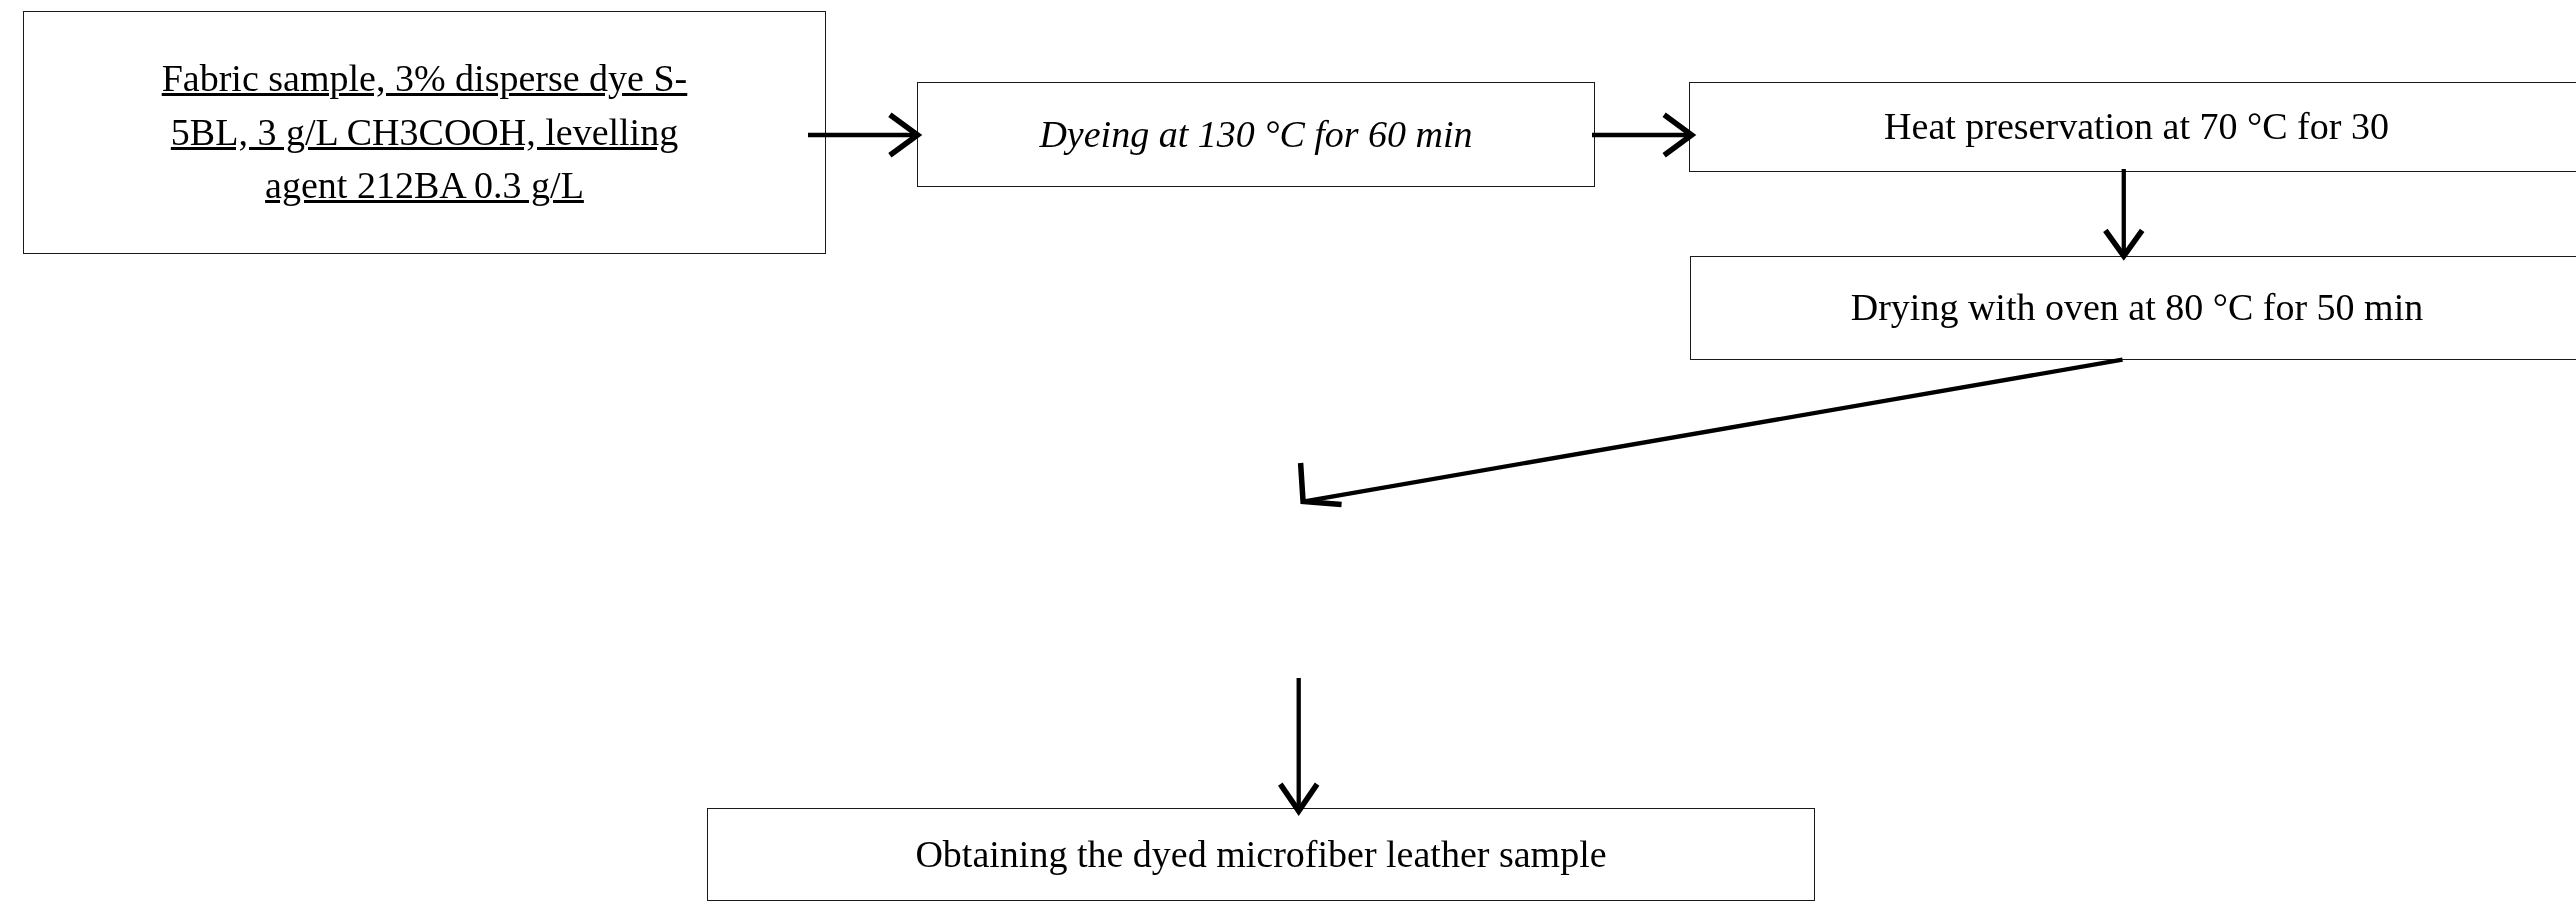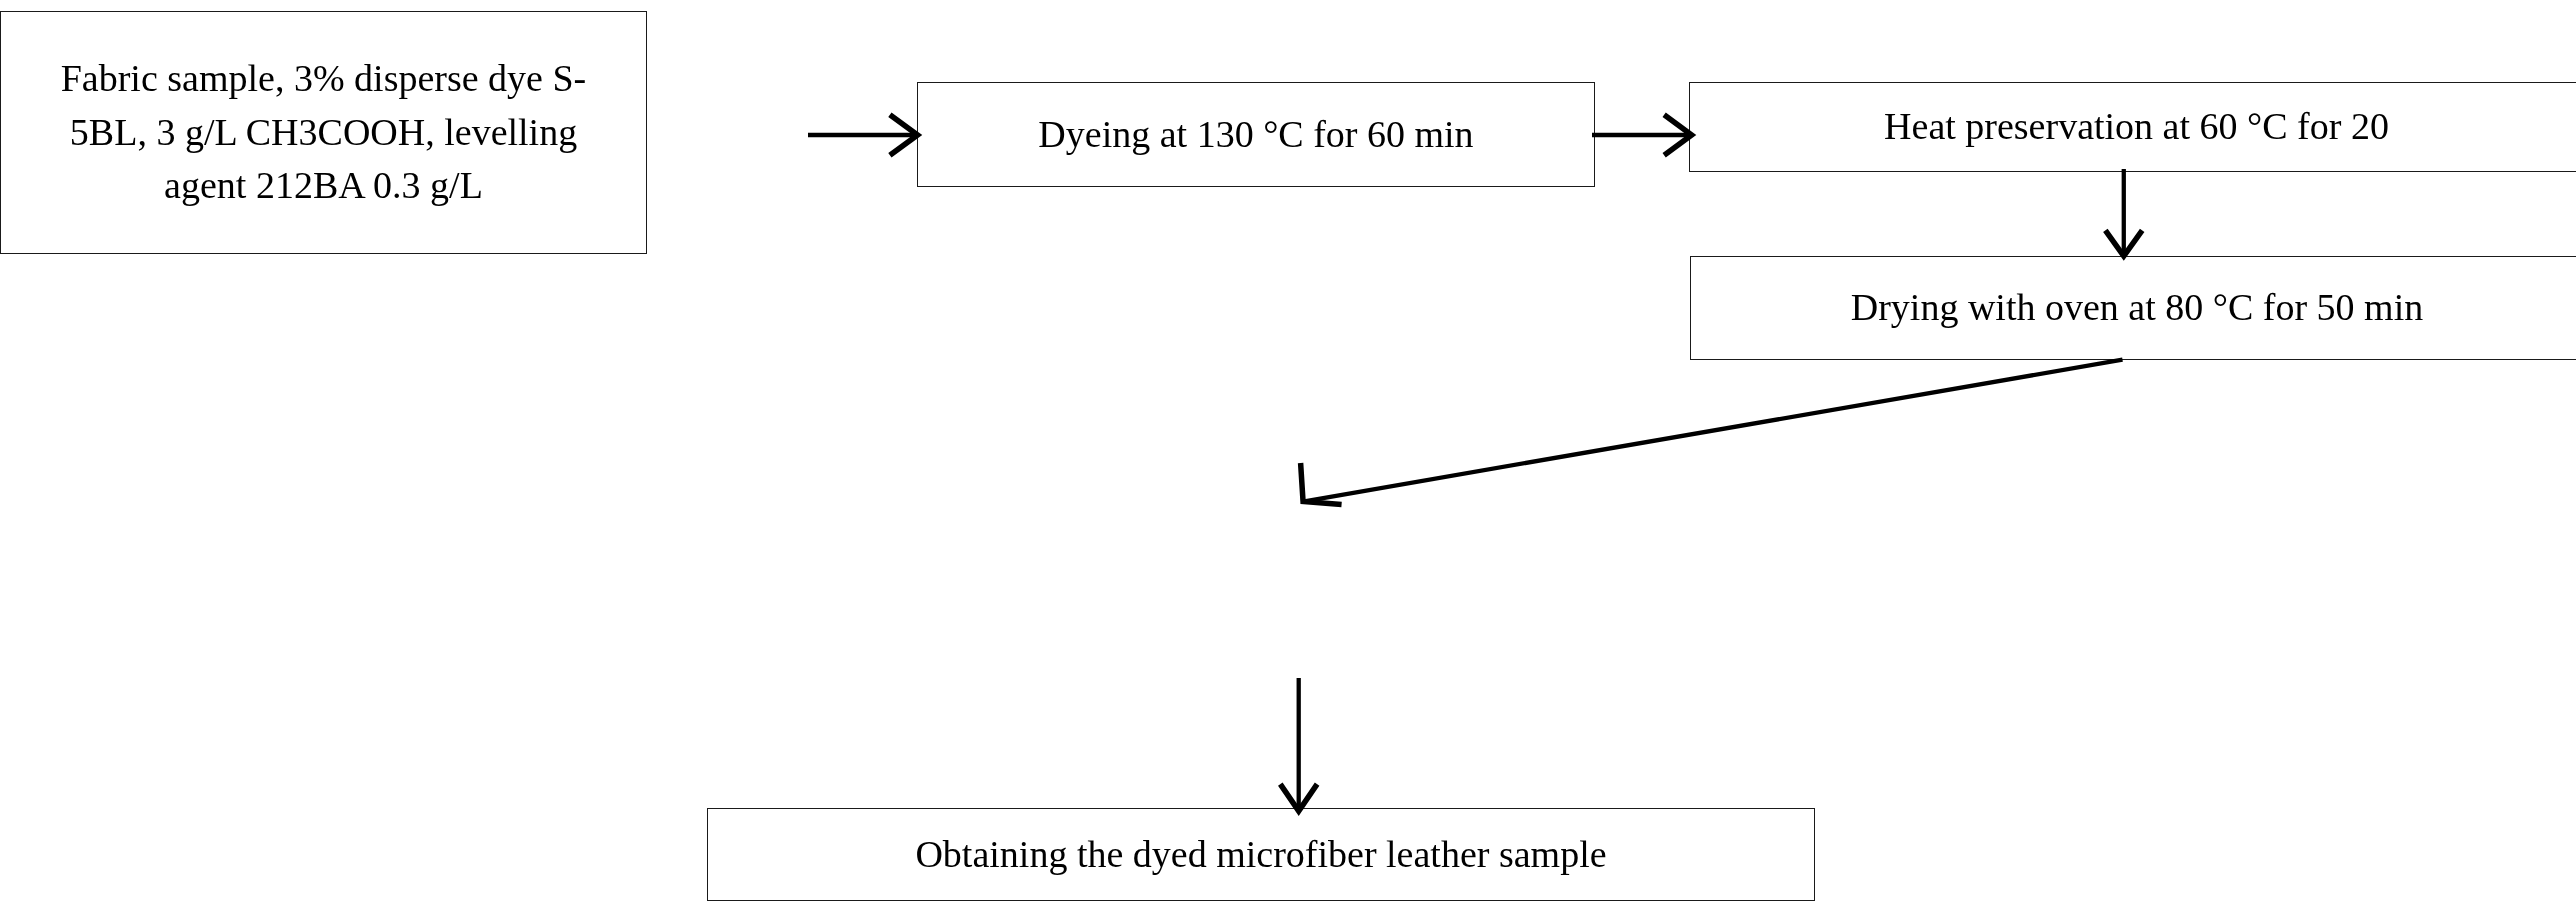--- a/index.html
+++ b/index.html
@@ -29,22 +29,22 @@
     line-height: 1.42;
     padding: 3.7px 11px;
     white-space: pre-line;
   }
   .node-text {
     display: block;
     width: 100%;
   }
 
   
-  #node-fabric-sample   { left: 0;   top: 11px;   width: 647px; height: 243px; }
-  #node-dyeing          { left: 917px; top: 82px;  width: 678px; height: 105px; }
+  #node-fabric-sample   { left: 23px;   top: 11px;   width: 803px; height: 243px; text-decoration: underline; }
+  #node-dyeing          { left: 917px; top: 82px;  width: 678px; height: 105px; font-style: italic; }
   #node-heat-pres       { left: 1689px; top: 82px;  width: 895px; height: 90px; }
   #node-drying          { left: 1690px; top: 256px;  width: 894px; height: 104px; }
   #node-reduction-clean { left: 647px; top: 510px;  width: 1254px; height: 171px; }
   #node-obtaining       { left: 707px; top: 808px; width: 1108px; height: 93px; }
 
   
   .connector {
     position: absolute;
     overflow: visible;
   }
@@ -67,21 +67,21 @@
     <span class="node-text">Fabric sample, 3% disperse dye S-
 5BL, 3 g/L CH3COOH, levelling
 agent 212BA 0.3 g/L</span>
   </div>
 
   <div class="node" id="node-dyeing">
     <span class="node-text">Dyeing at 130 °C for 60 min</span>
   </div>
 
   <div class="node" id="node-heat-pres">
-    <span class="node-text">Heat preservation at 60 °C for 20</span>
+    <span class="node-text">Heat preservation at 70 °C for 30</span>
   </div>
 
   <div class="node" id="node-drying">
     <span class="node-text">Drying with oven at 80 °C for 50 min</span>
   </div>
 
 
   <div class="node" id="node-obtaining">
     <span class="node-text">Obtaining the dyed microfiber leather sample</span>
   </div>

